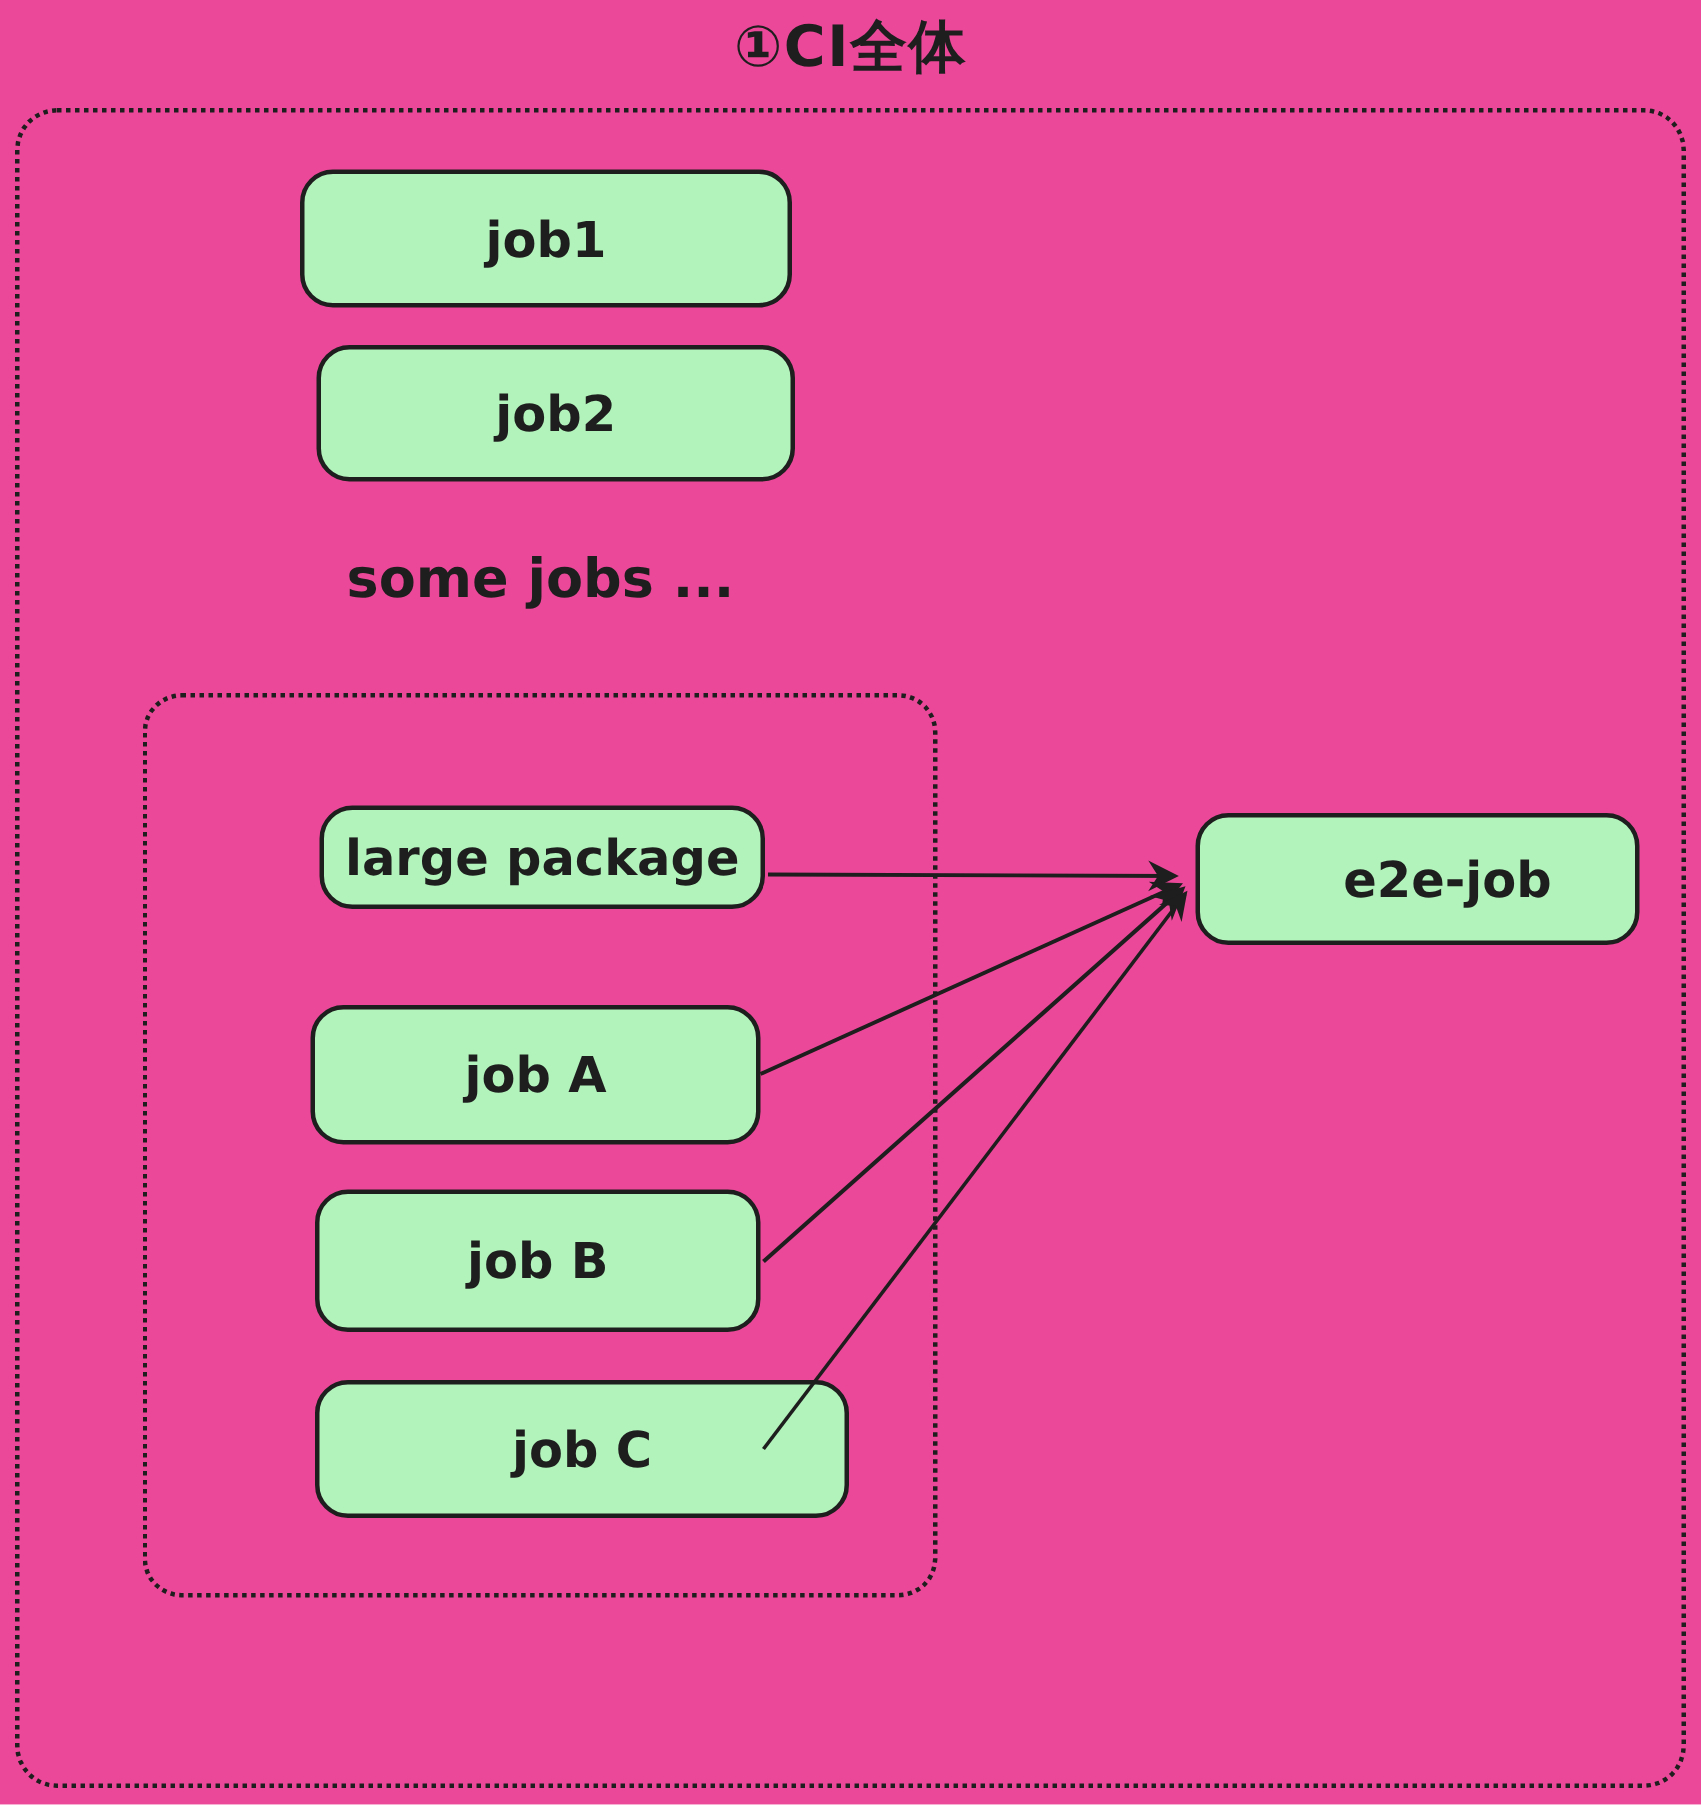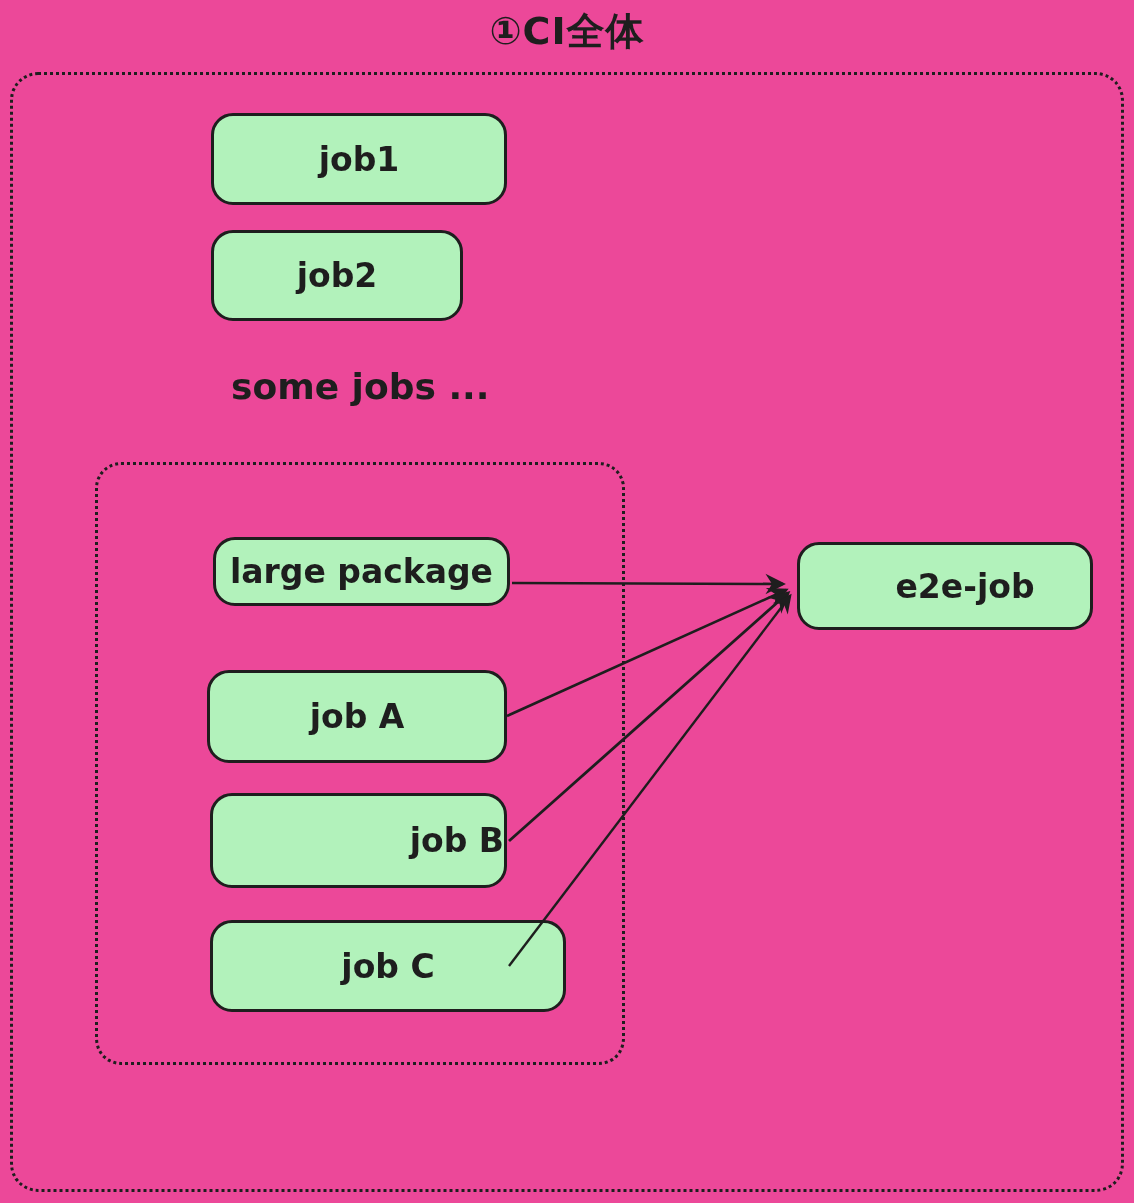--- a/index.html
+++ b/index.html
@@ -79,25 +79,25 @@
     border: 3px solid #1e1e1e;
     border-radius: 22px;
     display: flex;
     align-items: center;
     justify-content: center;
     font-size: 33px;
     font-weight: 600;
     color: #1e1e1e;
     white-space: nowrap;
   }
-  .node-job1          { left: 211px; top: 113px; width: 296px; height: 92px; }
-  .node-job2          { left: 211px; top: 230px; width: 252px; height: 91px; }
+  .node-job1          { left: 200px; top: 113px; width: 328px; height: 92px; }
+  .node-job2          { left: 211px; top: 230px; width: 319px; height: 91px; }
   .node-large-package { left: 213px; top: 537px; width: 297px; height: 69px; }
   .node-job-a         { left: 207px; top: 670px; width: 300px; height: 93px; }
-  .node-job-b         { left: 210px; top: 793px; width: 297px; height: 95px; justify-content: flex-end; }
+  .node-job-b         { left: 210px; top: 793px; width: 297px; height: 95px; }
   .node-job-c         { left: 210px; top: 920px; width: 356px; height: 92px; }
   .node-e2e-job       { left: 797px; top: 542px; width: 296px; height: 88px; padding-left: 40px; }
   .edges-svg {
     position: absolute;
     left: 0;
     top: 0;
     width: 1134px;
     height: 1203px;
     pointer-events: none;
   }

